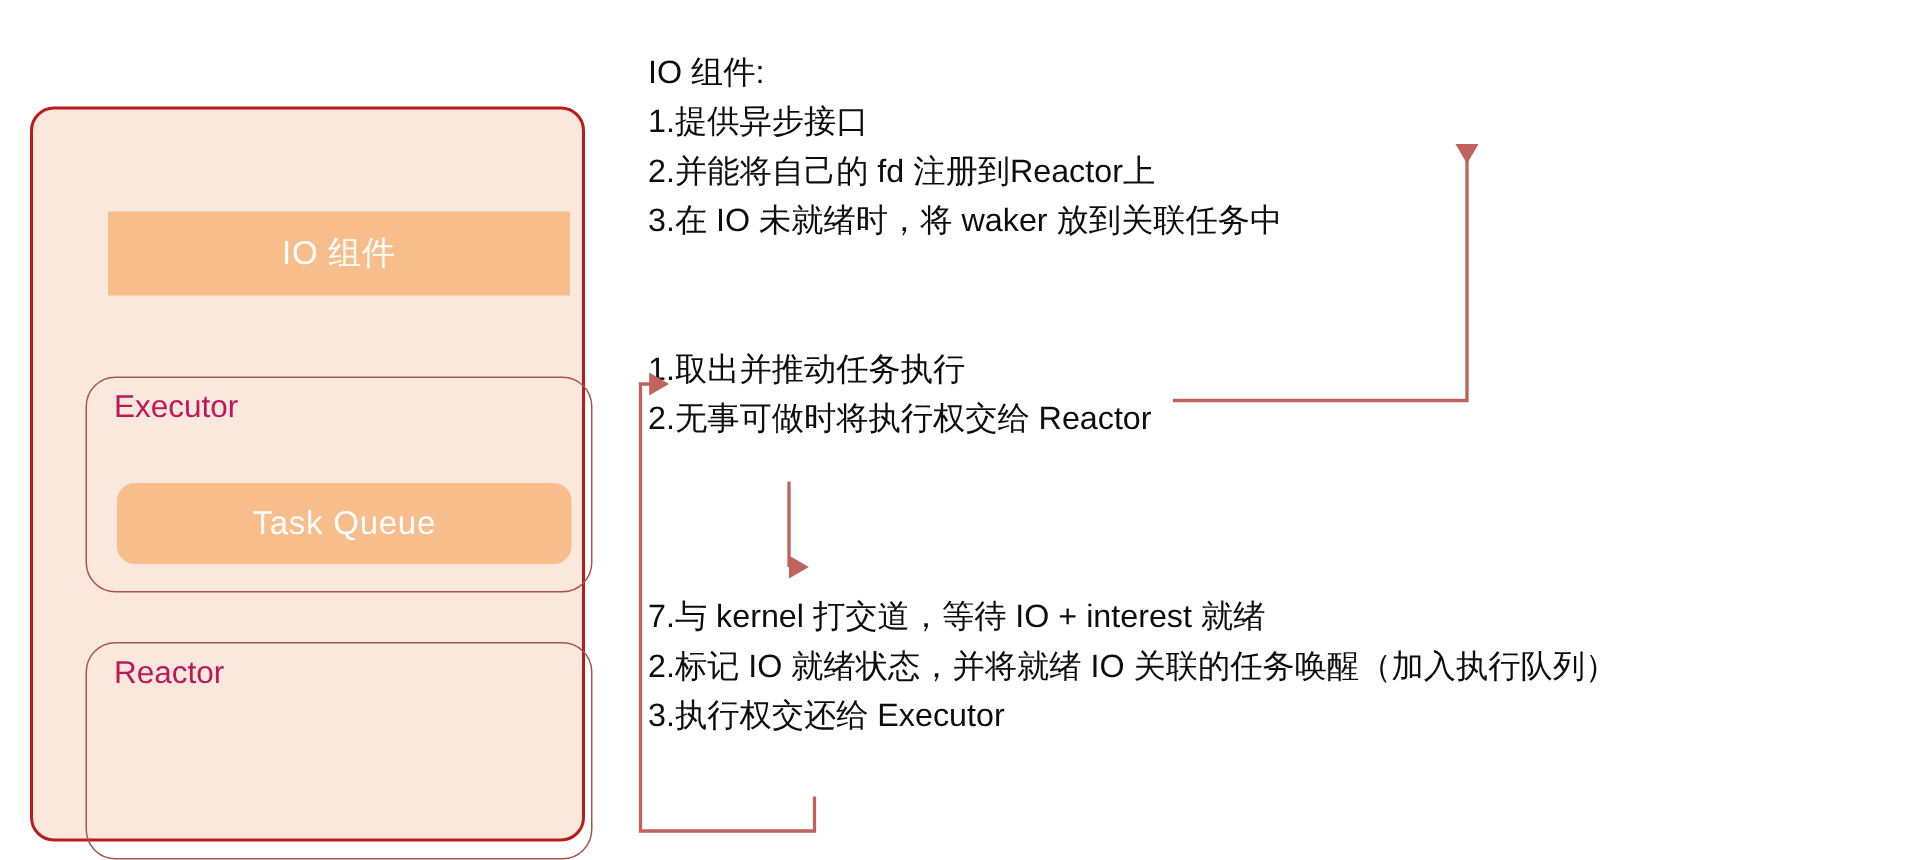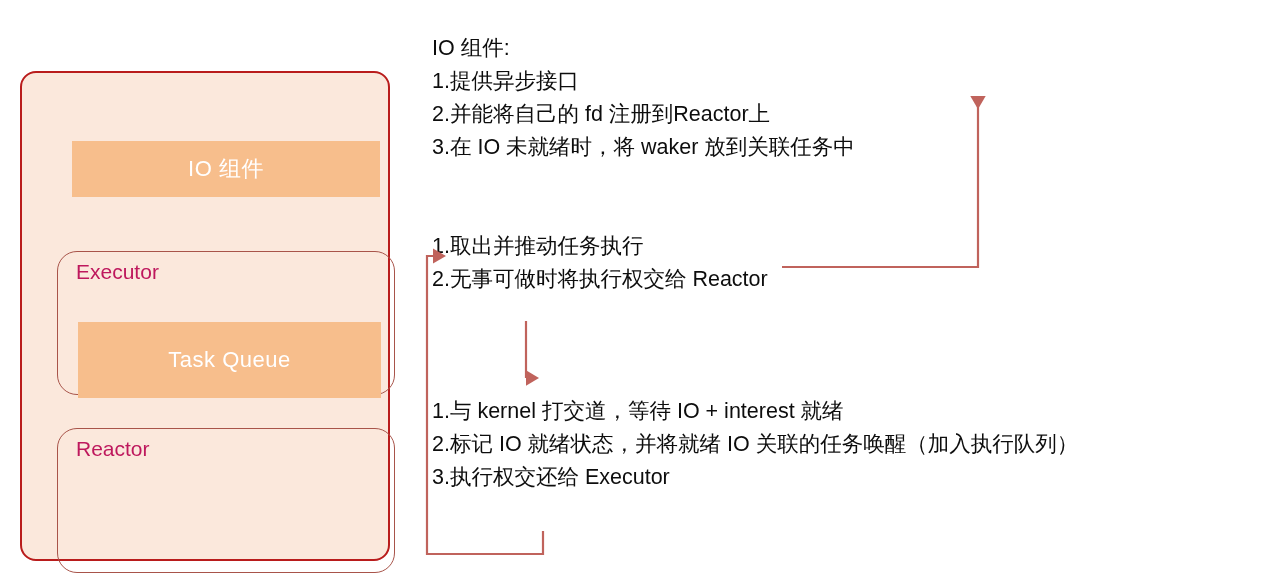--- a/index.html
+++ b/index.html
@@ -82,22 +82,23 @@
   .reactor-box {
     left: 35px;
     top: 355px;
     width: 338px;
     height: 145px;
   }
 
   .inner-bar {
     left: 20px;
     width: 303px;
-    height: 76px;
+    height: 54px;
     top: 70px;
+    border-radius: 12px;
   }
 
   
   .notes {
     position: absolute;
     left: 432px;
     top: 32px;
     width: 820px;
     color: #0d0d0d;
     font-size: 21.5px;
@@ -161,21 +162,21 @@
     <div class="note-block">
       <div class="note-line">1.取出并推动任务执行</div>
       <div class="note-line">2.无事可做时将执行权交给 Reactor</div>
     </div>
 
     <div class="spacer-line"></div>
     <div class="spacer-line"></div>
     <div class="spacer-line"></div>
 
     <div class="note-block">
-      <div class="note-line">1.与 kernel 打交道，等待 IO + interest 就绪</div>
+      <div class="note-line">7.与 kernel 打交道，等待 IO + interest 就绪</div>
       <div class="note-line">2.标记 IO 就绪状态，并将就绪 IO 关联的任务唤醒（加入执行队列）</div>
       <div class="note-line">3.执行权交还给 Executor</div>
     </div>
 
   </div>
 
   <svg id="connectors" viewBox="0 0 1280 573">
     <defs>
       <marker id="arrow-left" markerWidth="7" markerHeight="7" refX="6" refY="3.5" orient="auto" markerUnits="strokeWidth">
         <path d="M6,0 L0,3.5 L6,7 Z" fill="#c0635c"></path>

